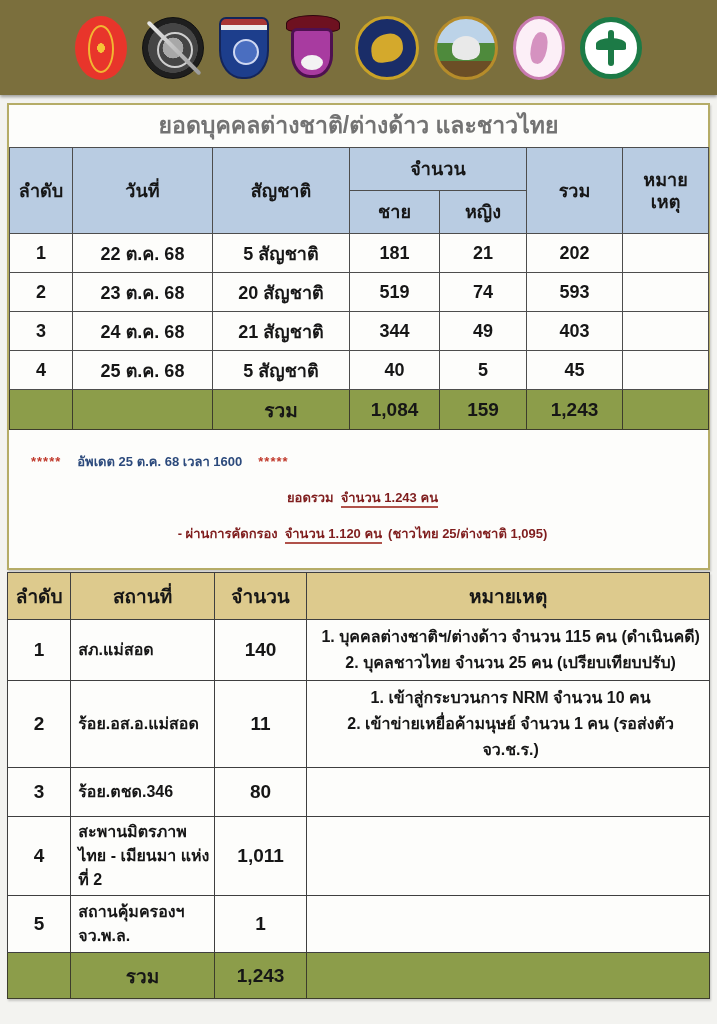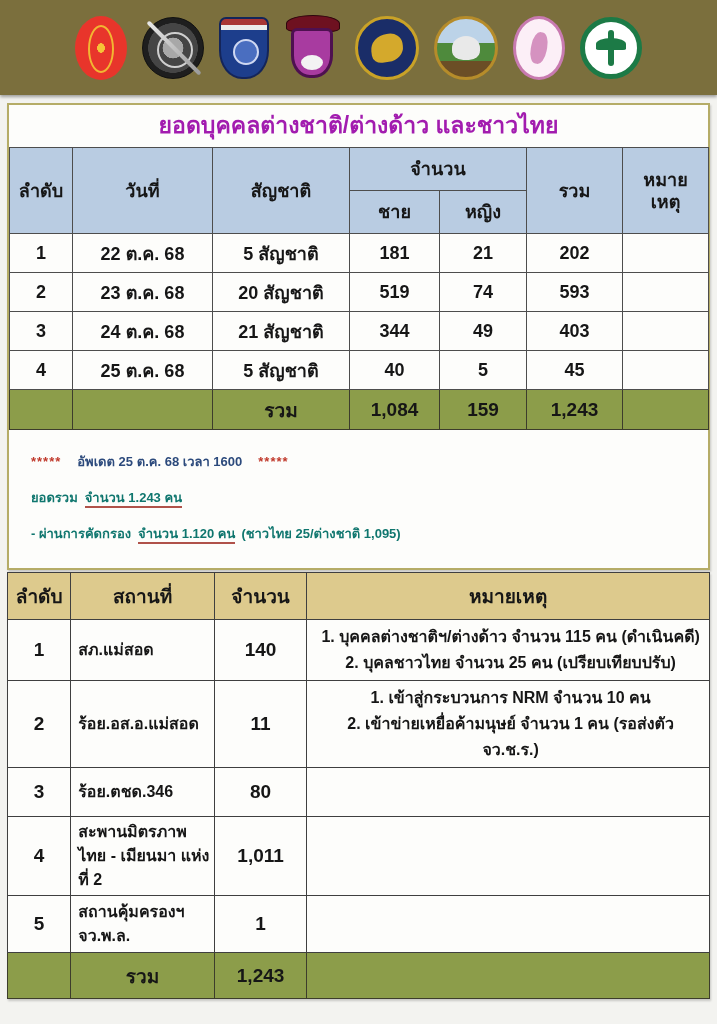--- a/index.html
+++ b/index.html
@@ -121,21 +121,21 @@
   
   .main-box {
     margin: 8px 7px 0 7px;
     border: 2px solid #b5ac67;
     background: #fdfdfb;
     box-shadow: 1px 2px 2px rgba(0,0,0,.18);
   }
   .title-block {
     padding: 5px 0 6px 0;
     text-align: center;
-    color: #a21caf;
+    color: #737373;
     font-size: 23px;
     font-weight: bold;
     line-height: 31px;
   }
 
   
   table { border-collapse: collapse; table-layout: fixed; }
   .t1 { width: 100%; }
   .t1 th, .t1 td {
     border: 1px solid #4d4d4d;
@@ -158,21 +158,21 @@
     border-color: #3d3d2c;
     height: 40px;
   }
 
   
   .notes { padding: 14px 14px 16px 22px; font-weight: bold; font-size: 13px; line-height: 36px; }
   .notes .stars { color: #c0392b; letter-spacing: 1px; }
   .notes .stars.left { margin-right: 16px; }
   .notes .stars.right { margin-left: 16px; }
   .notes .l1 { color: #2c4a7c; }
-  .notes .l2, .notes .l3 { color: #0f766e; }
+  .notes .l2, .notes .l3 { color: #7f1d1d; text-align: center; }
   .notes .u {
     border-bottom: 2px solid #b0524a;
     padding-bottom: 1px;
     margin-left: 7px;
   }
   .notes .sfx { margin-left: 6px; margin-top: 48px; }
 
   
   .t2 {
     width: 703px;

